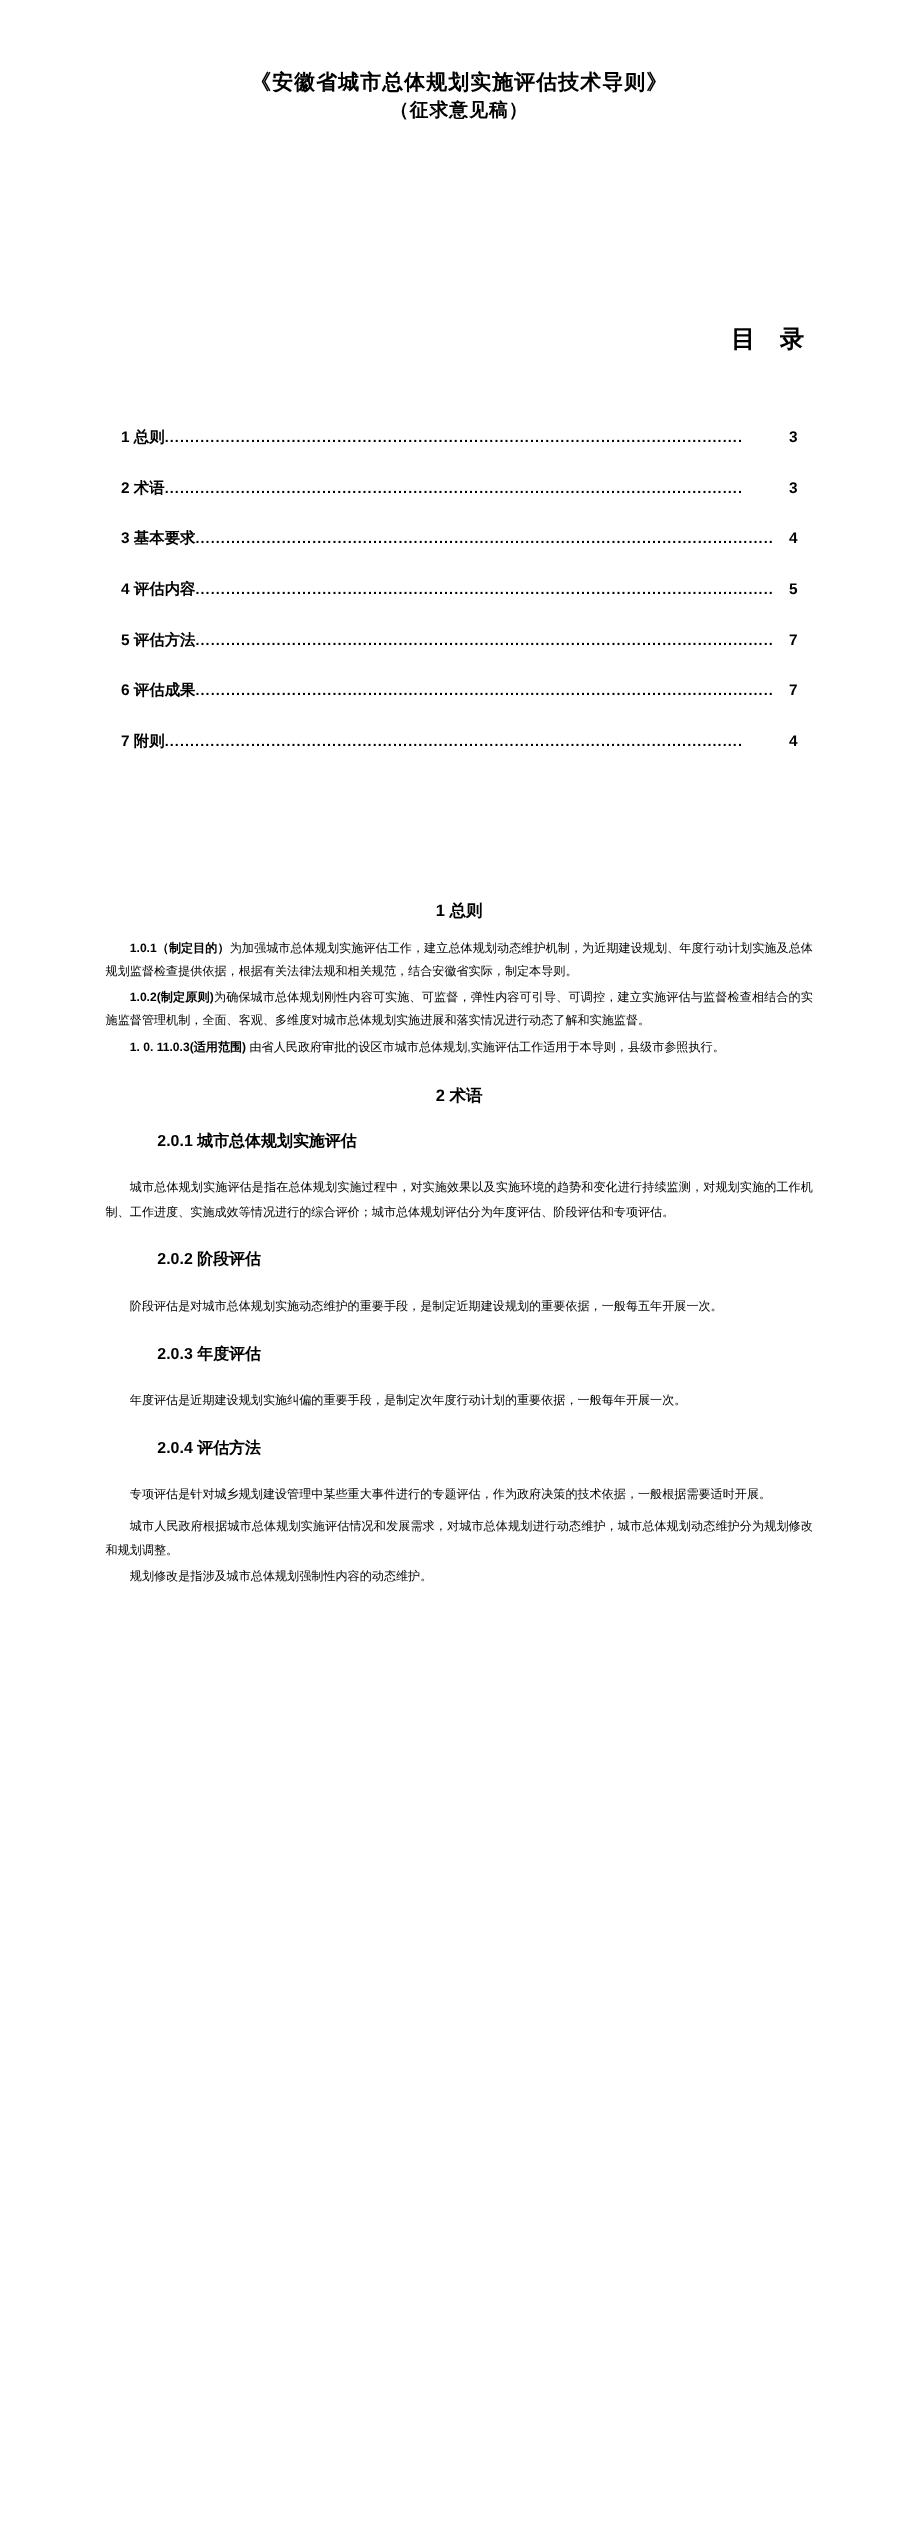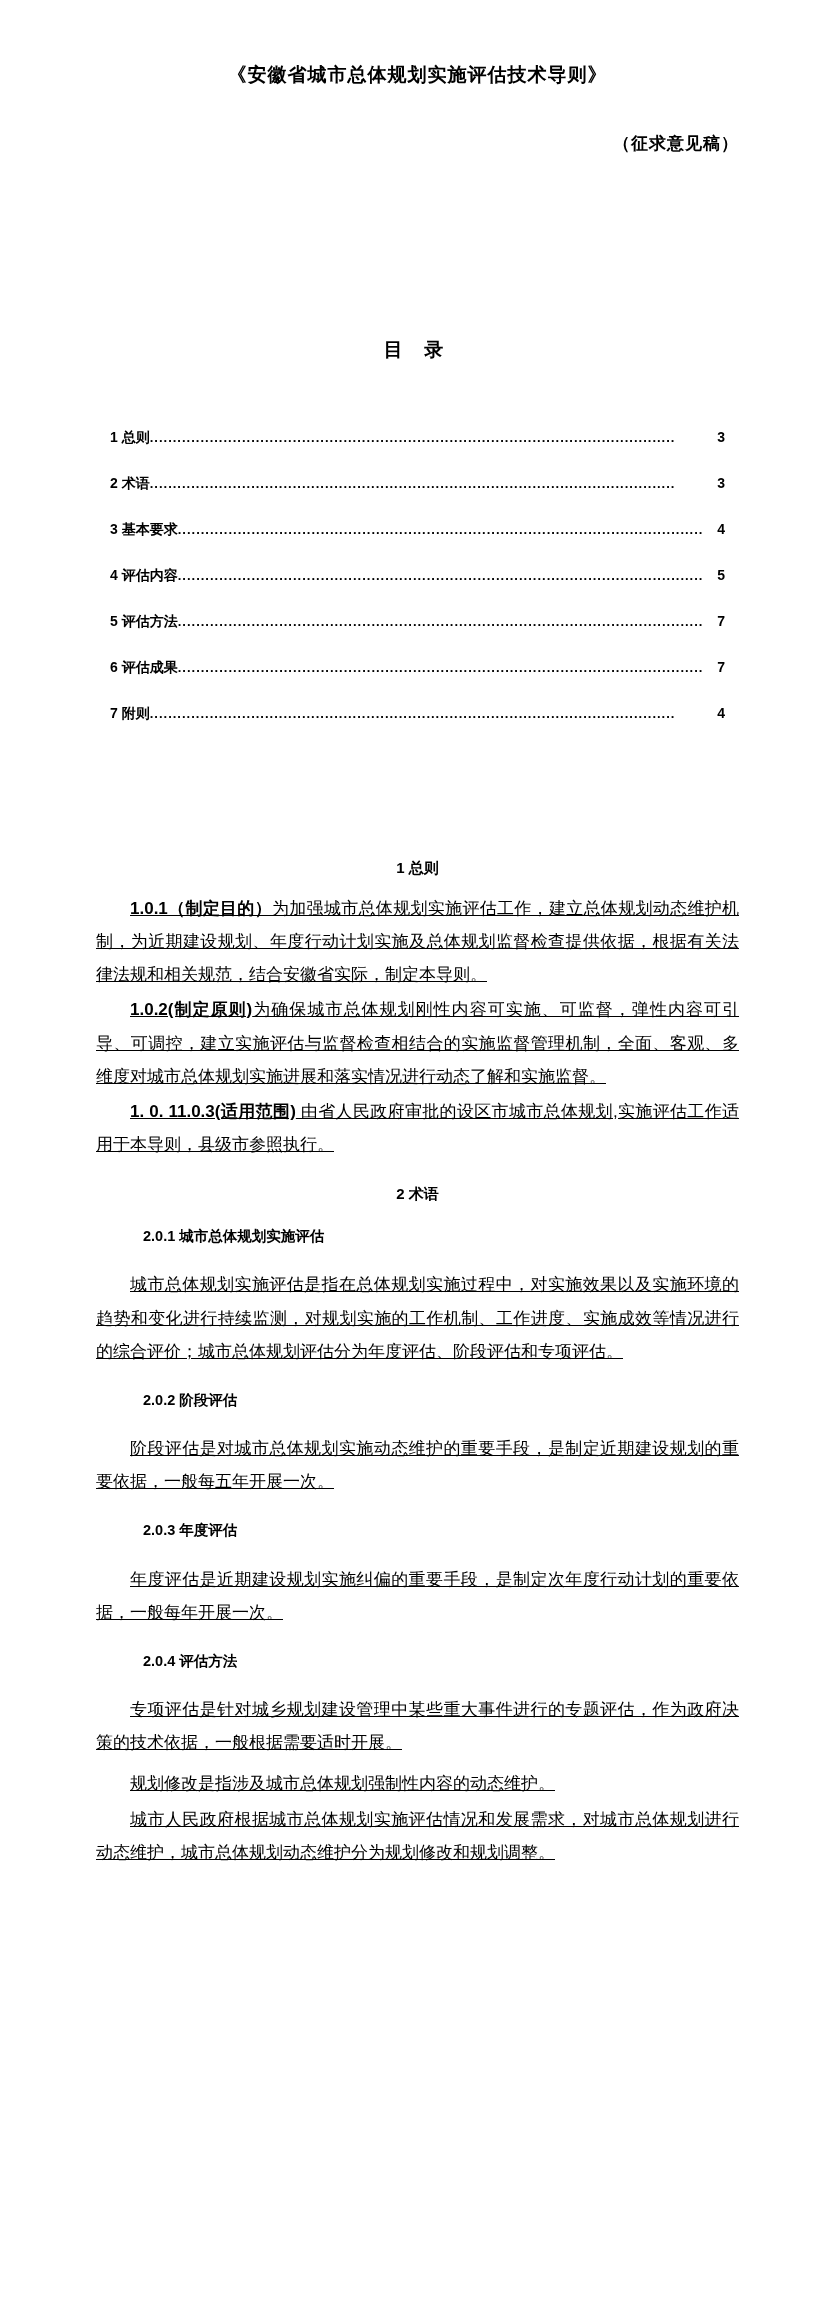--- a/index.html
+++ b/index.html
@@ -22,32 +22,31 @@
   }
   .doc-title {
     text-align: center;
     font-family: "Liberation Sans", "DejaVu Sans", sans-serif;
     font-weight: bold;
     font-size: 19px;
     letter-spacing: 1px;
     margin-top: 10px;
   }
   .doc-subtitle {
-    text-align: right;
+    text-align: center;
     font-family: "Liberation Sans", "DejaVu Sans", sans-serif;
     font-weight: bold;
     font-size: 17px;
     letter-spacing: 1px;
-    margin-top: 44px;
   }
   .toc-heading {
-    text-align: center;
-    font-family: "Liberation Sans", "DejaVu Sans", sans-serif;
-    font-weight: bold;
-    font-size: 19px;
+    text-align: right;
+    font-family: "Liberation Sans", "DejaVu Sans", sans-serif;
+    font-weight: bold;
+    font-size: 22px;
     letter-spacing: 8px;
     margin-top: 182px;
   }
   .toc {
     margin-top: 66px;
     padding: 0 14px 0 14px;
   }
   .toc-row {
     display: flex;
     align-items: baseline;
@@ -77,27 +76,26 @@
     text-align: center;
     font-family: "Liberation Sans", "DejaVu Sans", sans-serif;
     font-weight: bold;
     font-size: 15px;
     margin: 0 0 14px 0;
   }
   .gap-before-body {
     height: 108px;
   }
   p.body {
-    font-size: 17px;
+    font-size: 11px;
     line-height: 1.95;
     margin: 0 0 2px 0;
     text-align: justify;
     text-indent: 2em;
     font-family: "Liberation Sans", "DejaVu Sans", sans-serif;
-    text-decoration: underline;
   }
   p.body .lead {
     font-weight: bold;
   }
   .sub-head {
     font-family: "Liberation Sans", "DejaVu Sans", sans-serif;
     font-weight: bold;
     font-size: 14.5px;
     line-height: 1.95;
     margin: 18px;
@@ -191,18 +189,18 @@
       <div class="sub-head">2.0.3 年度评估</div>
       <p class="body">年度评估是近期建设规划实施纠偏的重要手段，是制定次年度行动计划的重要依据，一般每年开展一次。</p>
     </div>
 
     <div class="blk">
       <div class="sub-head">2.0.4 评估方法</div>
       <p class="body">专项评估是针对城乡规划建设管理中某些重大事件进行的专题评估，作为政府决策的技术依据，一般根据需要适时开展。</p>
     </div>
 
     <div class="blk">
+      <p class="body">城市人民政府根据城市总体规划实施评估情况和发展需求，对城市总体规划进行动态维护，城市总体规划动态维护分为规划修改和规划调整。</p>
       <p class="body">规划修改是指涉及城市总体规划强制性内容的动态维护。</p>
-      <p class="body">城市人民政府根据城市总体规划实施评估情况和发展需求，对城市总体规划进行动态维护，城市总体规划动态维护分为规划修改和规划调整。</p>
     </div>
   </div>
 
 </div>
 
 </body></html>

